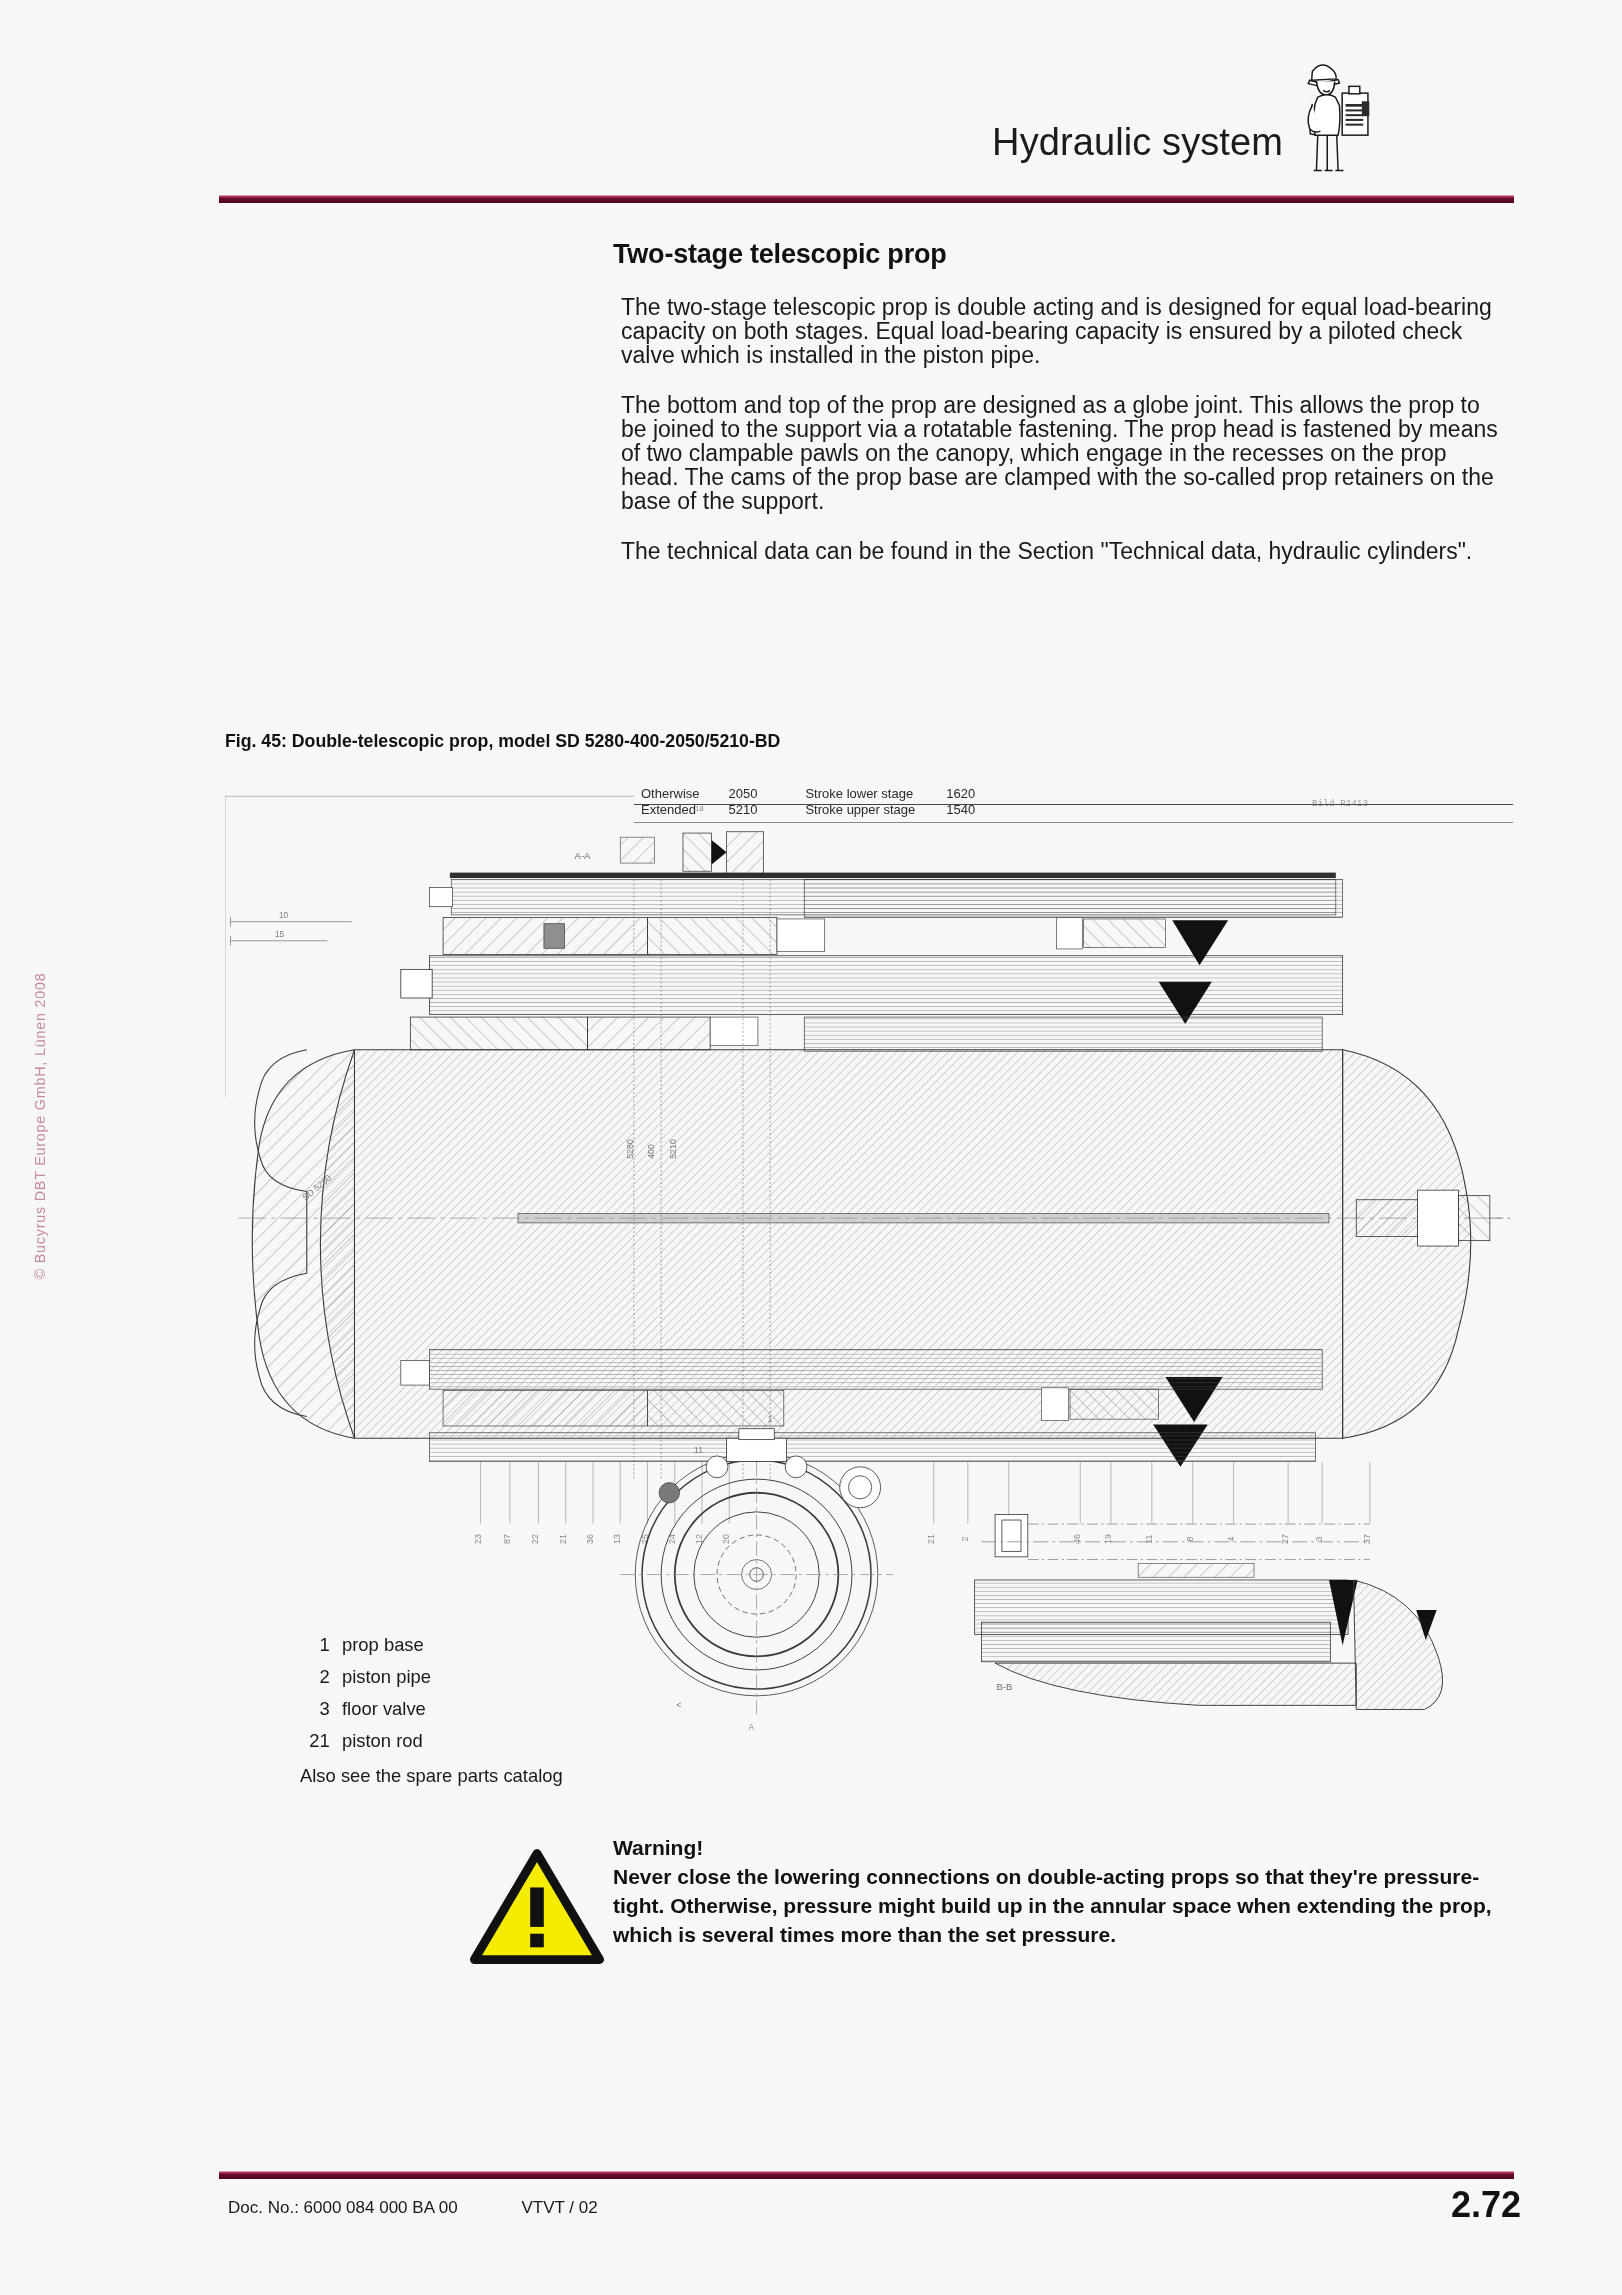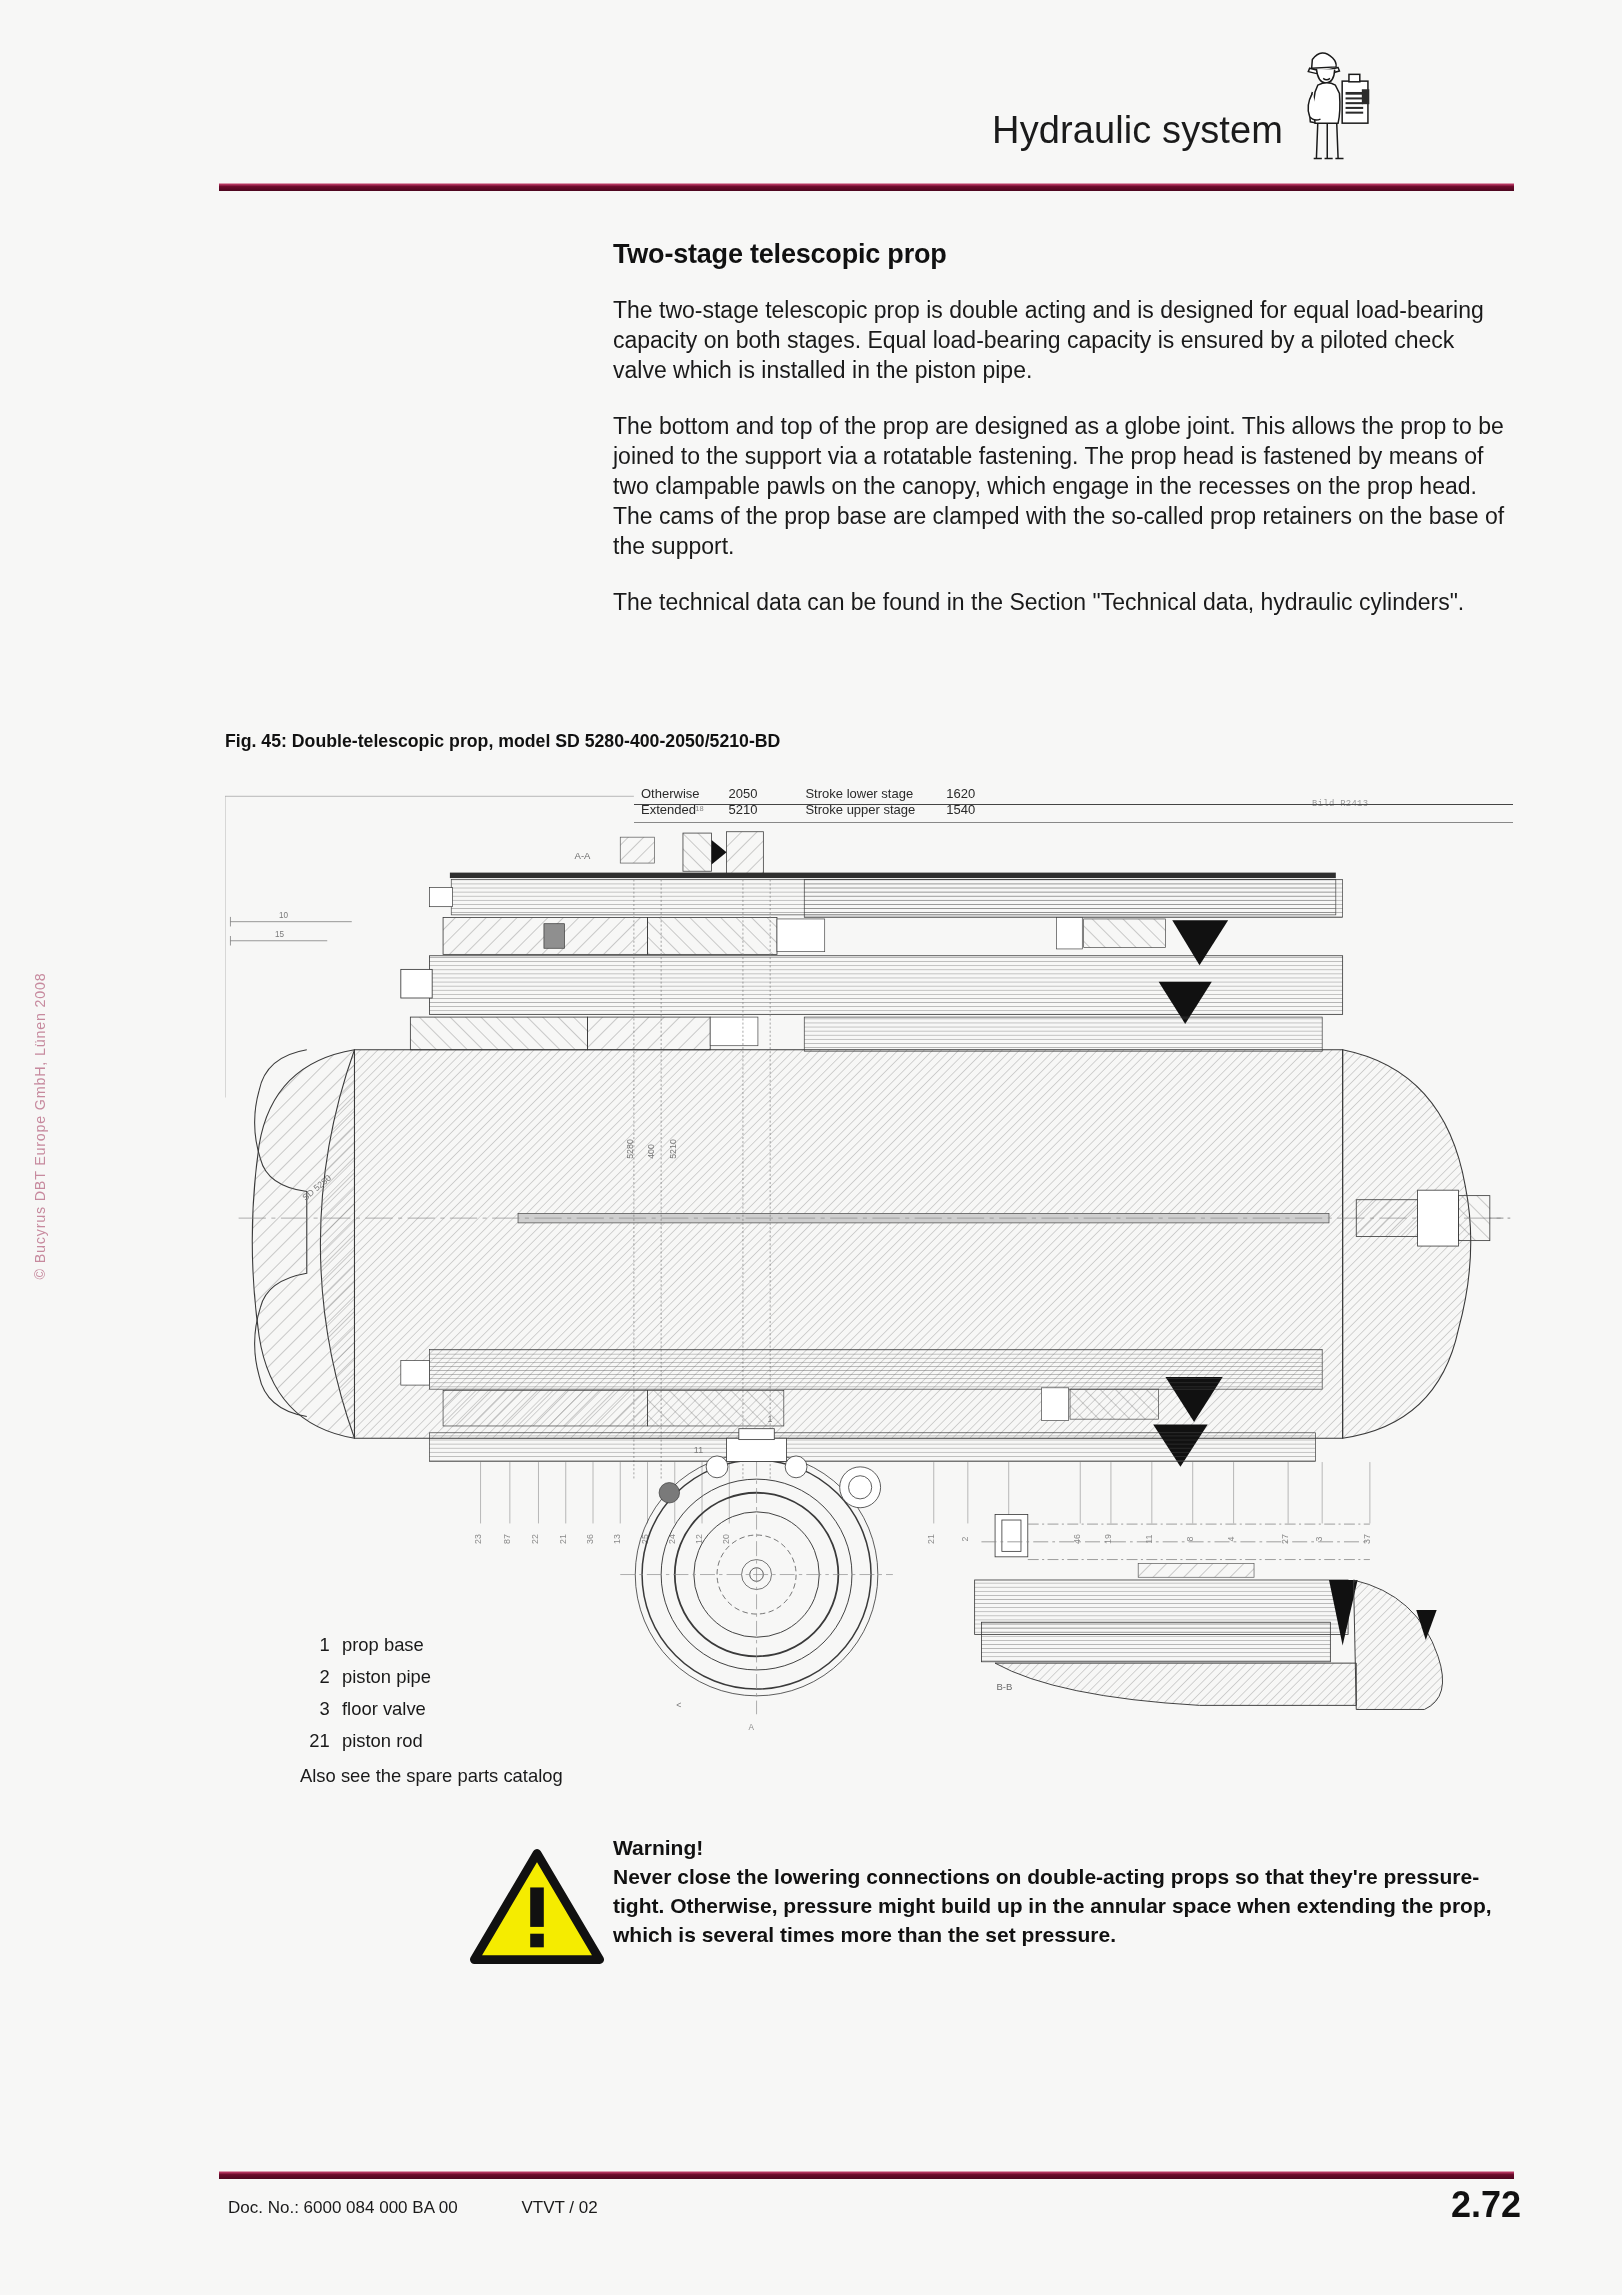--- a/index.html
+++ b/index.html
@@ -8,21 +8,21 @@
     width: 1623px; height: 2295px;
     background: #f7f7f6;
     font-family: "Liberation Sans", sans-serif;
     color: #111;
     position: relative;
     overflow: hidden;
   }
 
   
   .header {
-    position: absolute; left: 0; top: 4px; width: 1467px; height: 198px;
+    position: absolute; left: 0; top: 16px; width: 1467px; height: 198px;
   }
   .header-title {
     position: absolute; right: 184px; top: 126px;
     font-size: 38px; letter-spacing: 0.1px; color: #1b1b1b;
     white-space: nowrap; transform: translateY(-50%);
     font-weight: 400;
   }
   .header-icon {
     position: absolute; right: 95px; top: 35px; width: 80px; height: 129px;
   }
@@ -42,22 +42,22 @@
     white-space: nowrap;
   }
 
   
   .content { position: absolute; left: 613px; top: 239px; width: 893px; }
   .section-title {
     font-size: 27px; font-weight: bold; color: #111;
     margin: 0 0 24.5px 0; letter-spacing: -0.2px;
   }
   .para {
-    font-size: 23px; line-height: 30px; color: #1a1a1a;
-    margin: 0 0 26px 0; text-align: left;
+    font-size: 23px; line-height: 24px; color: #1a1a1a;
+    margin: 0 0 26px 8px; text-align: left;
   }
 
   
   .fig-caption {
     position: absolute; left: 225px; top: 731px;
     font-size: 17.7px; font-weight: bold; color: #111; white-space: nowrap;
   }
 
   
   .drawing {

